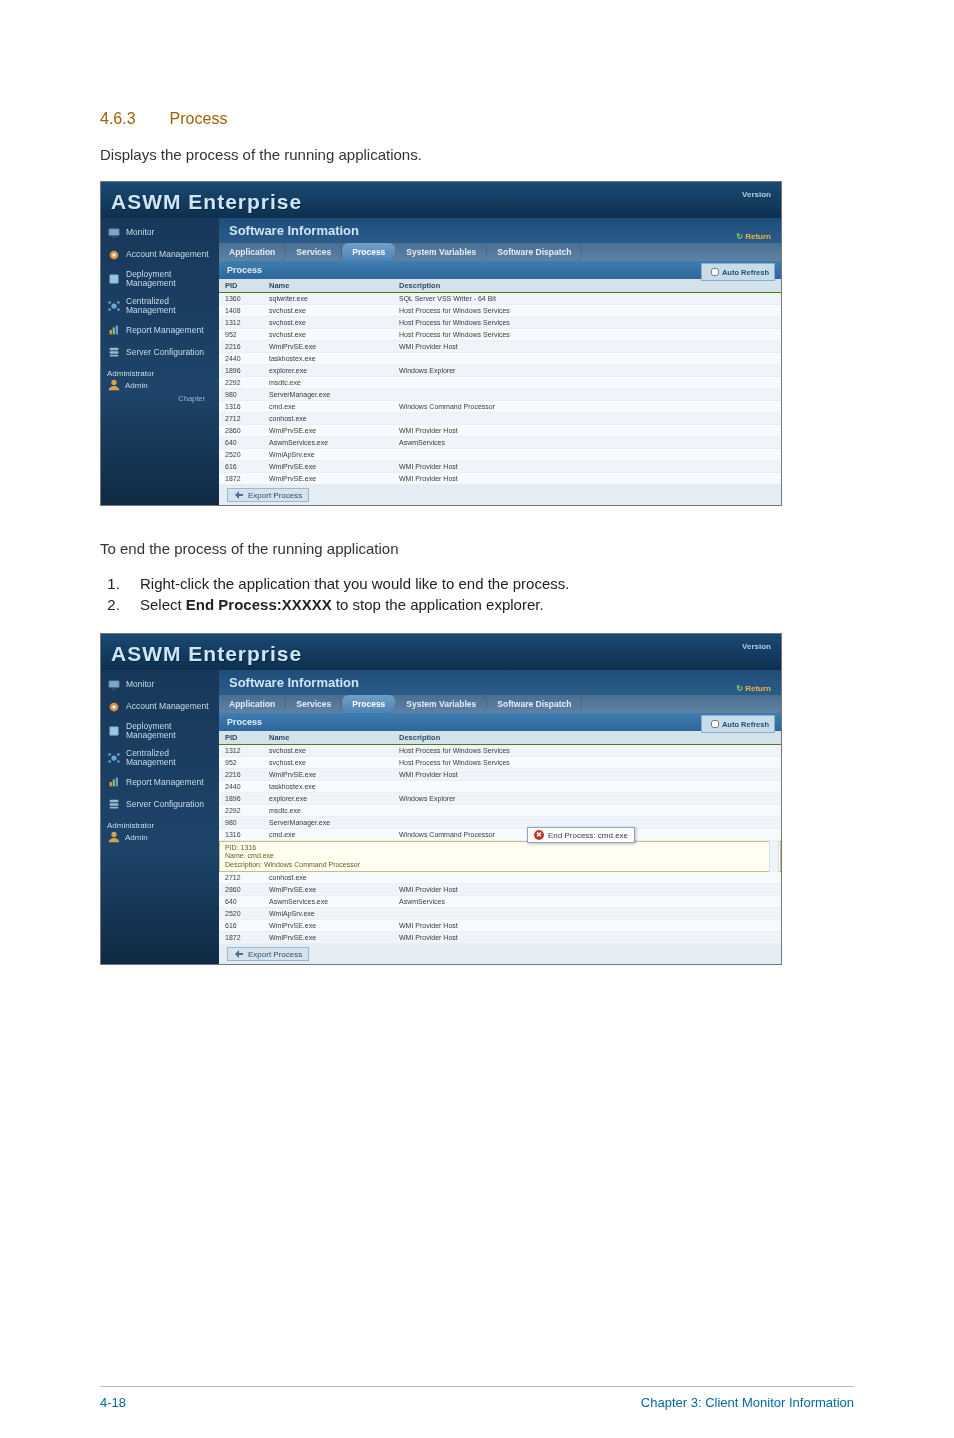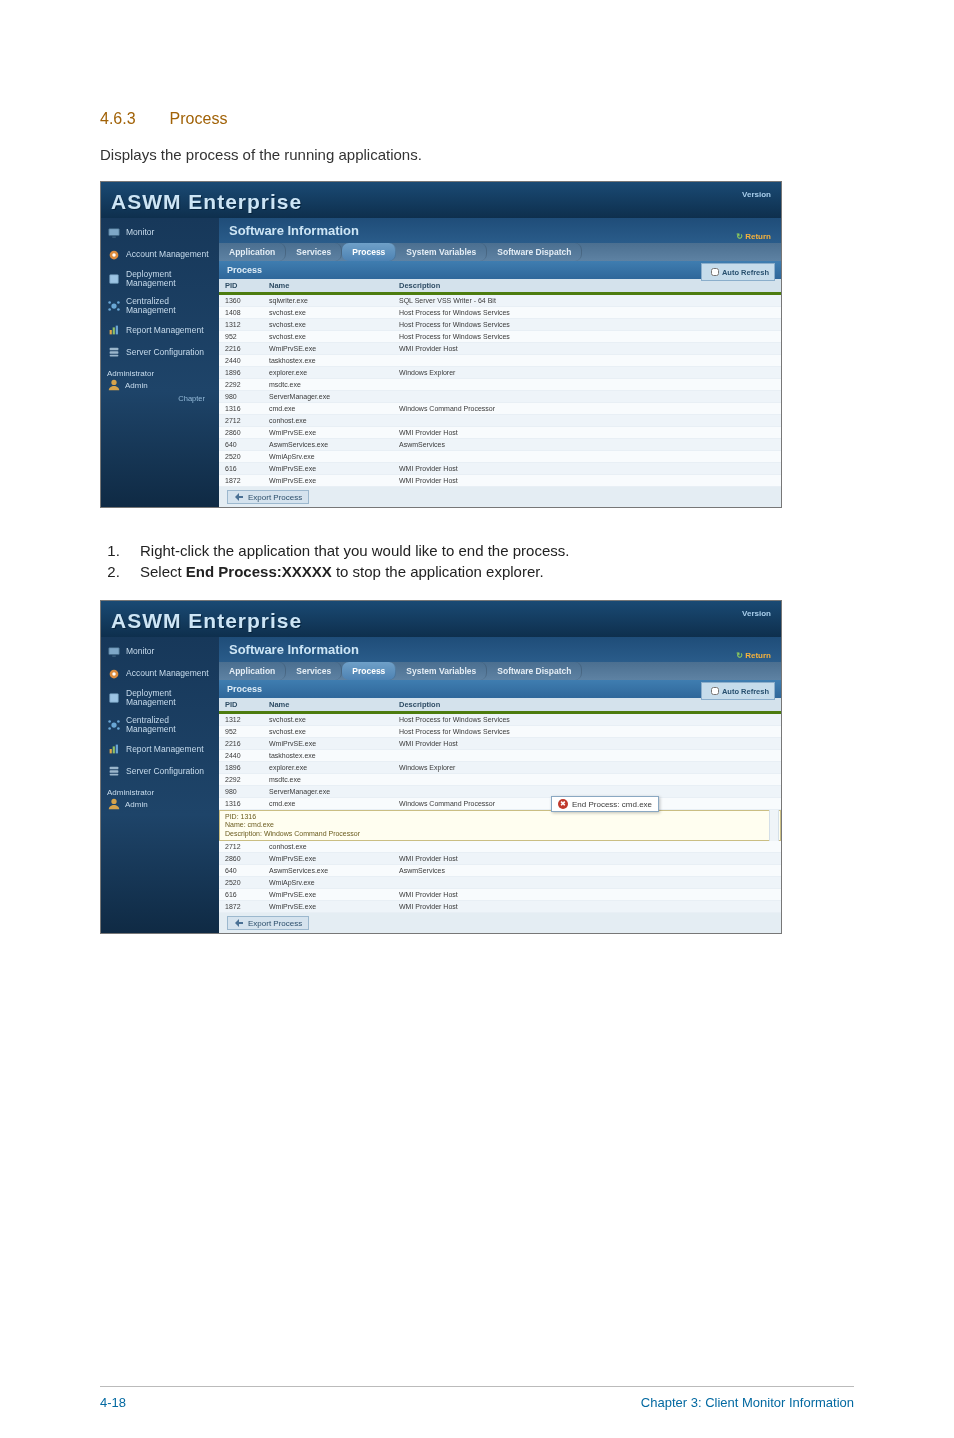--- a/index.html
+++ b/index.html
@@ -161,21 +161,21 @@
   }
   .refresh-box input[type="checkbox"]{
     width:8px;height:8px;margin-right:3px;
   }
   .grid-header {
     display: flex;
     background: #d4e2ec;
     font-size: 7.5px;
     font-weight: bold;
     color: #2e4c64;
-    border-bottom: 3px solid #4d7c0f;
+    border-bottom: 1px solid #4d7c0f;
   }
   .grid-header > div, .grid-row > div {
     padding: 2px 6px;
     box-sizing: border-box;
   }
   .col-pid { width: 44px; flex: 0 0 44px; }
   .col-name { width: 130px; flex: 0 0 130px; }
   .col-desc { flex: 1; }
   .grid-body { position: relative; }
   .grid-row {
@@ -477,20 +477,21 @@
             <span class="eicon"><svg viewBox="0 0 10 10">
                   <path d="M1 5l4-4v3h4v2H5v3z" fill="#4a7195"></path>
                 </svg></span>
             <span>Export Process</span>
           </span>
         </div>
       </div>
     </div>
   </div>
 
+  <p class="intro">To end the process of the running application</p>
 
   <ol class="steps">
     <li>Right-click the application that you would like to end the process.</li>
     <li>
       <span>Select </span><b>End Process:XXXXX</b><span> to stop the application explorer.</span>
     </li>
   </ol>
 
   <div class="app-shot" id="shot2">
     <div class="app-header">
@@ -628,21 +629,21 @@
               <div class="col-desc"></div>
             </div>
             <div class="grid-row">
               <div class="col-pid">980</div>
               <div class="col-name">ServerManager.exe</div>
               <div class="col-desc"></div>
             </div>
             <div class="grid-row">
               <div class="col-pid">1316</div>
               <div class="col-name">cmd.exe</div>
-              <div class="col-desc" style="position: relative;">Windows Command Processor<div class="context-menu" style="left: 158px; top: -2px;">
+              <div class="col-desc" style="position: relative;">Windows Command Processor<div class="context-menu" style="left: 134px; top: -2px;">
                   <span class="cmicon">✖</span>
                   <span>End Process: cmd.exe</span>
                 </div></div>
             </div>
             <div class="tooltip-box">PID: 1316<br>Name: cmd.exe<br>Description: Windows Command Processor</div>
             <div class="grid-row">
               <div class="col-pid">2712</div>
               <div class="col-name">conhost.exe</div>
               <div class="col-desc"></div>
             </div>

